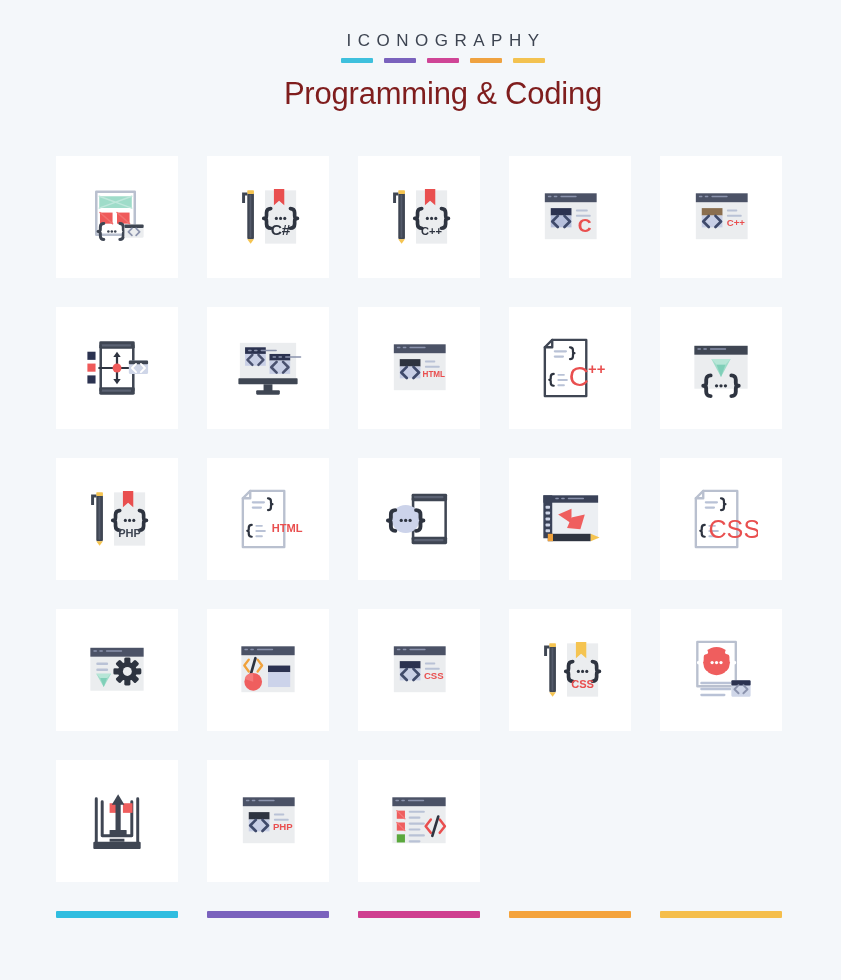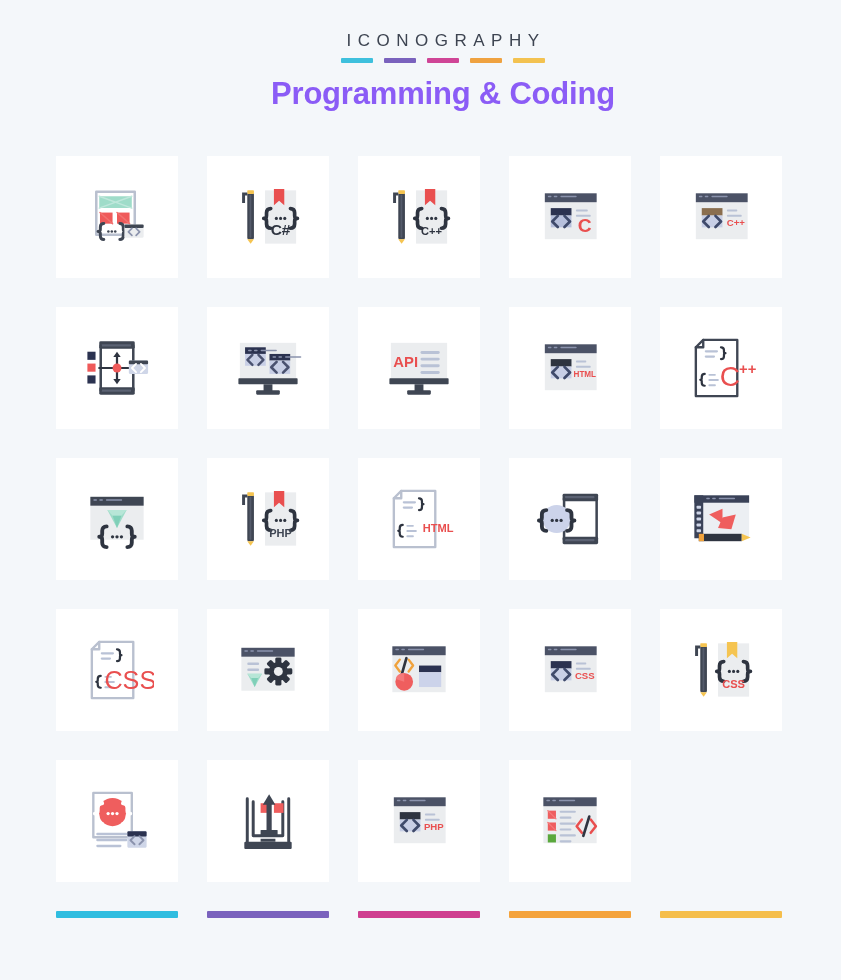--- a/index.html
+++ b/index.html
@@ -15,21 +15,21 @@
   .header{text-align:center;padding-top:32px;padding-left:45px;}
   .eyebrow{
     font-size:17px;letter-spacing:6.5px;color:#3d4451;
     font-weight:400;line-height:1;margin-left:6px;
   }
   .swatches{
     display:flex;justify-content:center;gap:11px;margin-top:9px;
   }
   .swatch{width:32px;height:5px;border-radius:1px;}
   .main-title{
-    margin-top:14px;font-size:31px;font-weight:700;color:#8b5cf6;
+    margin-top:14px;font-size:31px;font-weight:400;color:#7f1d1d;
     letter-spacing:-0.2px;line-height:1.1;text-align:center;
   }
 
   
   .grid{
     position:absolute;left:56px;top:156px;
     width:726px;
     display:grid;
     grid-template-columns:repeat(5,122px);
     grid-auto-rows:122px;
@@ -217,35 +217,20 @@
             </g>
             <rect x="52" y="31" width="28" height="9" fill="#2b3250"></rect>
             <rect x="56" y="34.2" width="5" height="2" fill="#8b93ad" rx="1"></rect>
             <rect x="64" y="34.2" width="5" height="2" fill="#8b93ad" rx="1"></rect>
             <rect x="73" y="34.2" width="22" height="2" fill="#8b93ad" rx="1"></rect>
             <rect x="52" y="40" width="28" height="18" fill="#c8cfe6"></rect>
             <g transform="translate(66,49) scale(1.45)">
               <path d="M-3,-5 L-8,0 L-3,5" fill="none" stroke="#4a5270" stroke-width="2.4" stroke-linecap="round" stroke-linejoin="round"></path>
               <path d="M3,-5 L8,0 L3,5" fill="none" stroke="#4a5270" stroke-width="2.4" stroke-linecap="round" stroke-linejoin="round"></path>
             </g>
-          </svg>
-        </span>
-      </div>
-      <div class="card">
-        <span>
-          <svg viewBox="0 0 100 100" width="74" height="74" class="ic">
-            <rect x="12" y="16" width="76" height="50" fill="#ebedef"></rect>
-            <rect x="10" y="64" width="80" height="8" fill="#3f4653" rx="1"></rect>
-            <rect x="44" y="72" width="12" height="10" fill="#3f4653"></rect>
-            <rect x="34" y="80" width="32" height="6" fill="#3f4653" rx="1.5"></rect>
-            <text x="32" y="48" fill="#e94f4f" font-size="20" font-weight="700" font-family="&quot;Liberation Sans&quot;, sans-serif" text-anchor="middle">API</text>
-            <rect x="52" y="27" width="26" height="4" fill="#b9c2d6" rx="2"></rect>
-            <rect x="52" y="36" width="26" height="4" fill="#b9c2d6" rx="2"></rect>
-            <rect x="52" y="45" width="26" height="4" fill="#b9c2d6" rx="2"></rect>
-            <rect x="52" y="54" width="26" height="4" fill="#b9c2d6" rx="2"></rect>
           </svg>
         </span>
       </div>
       <div class="card">
         <span>
           <svg viewBox="0 0 100 100" width="74" height="74" class="ic">
             <rect x="16" y="18" width="70" height="62" fill="#ebedef"></rect>
             <rect x="16" y="18" width="70" height="12" fill="#4b5266"></rect>
             <rect x="20" y="21.2" width="5" height="2" fill="#8b93ad" rx="1"></rect>
             <rect x="28" y="21.2" width="5" height="2" fill="#8b93ad" rx="1"></rect>

